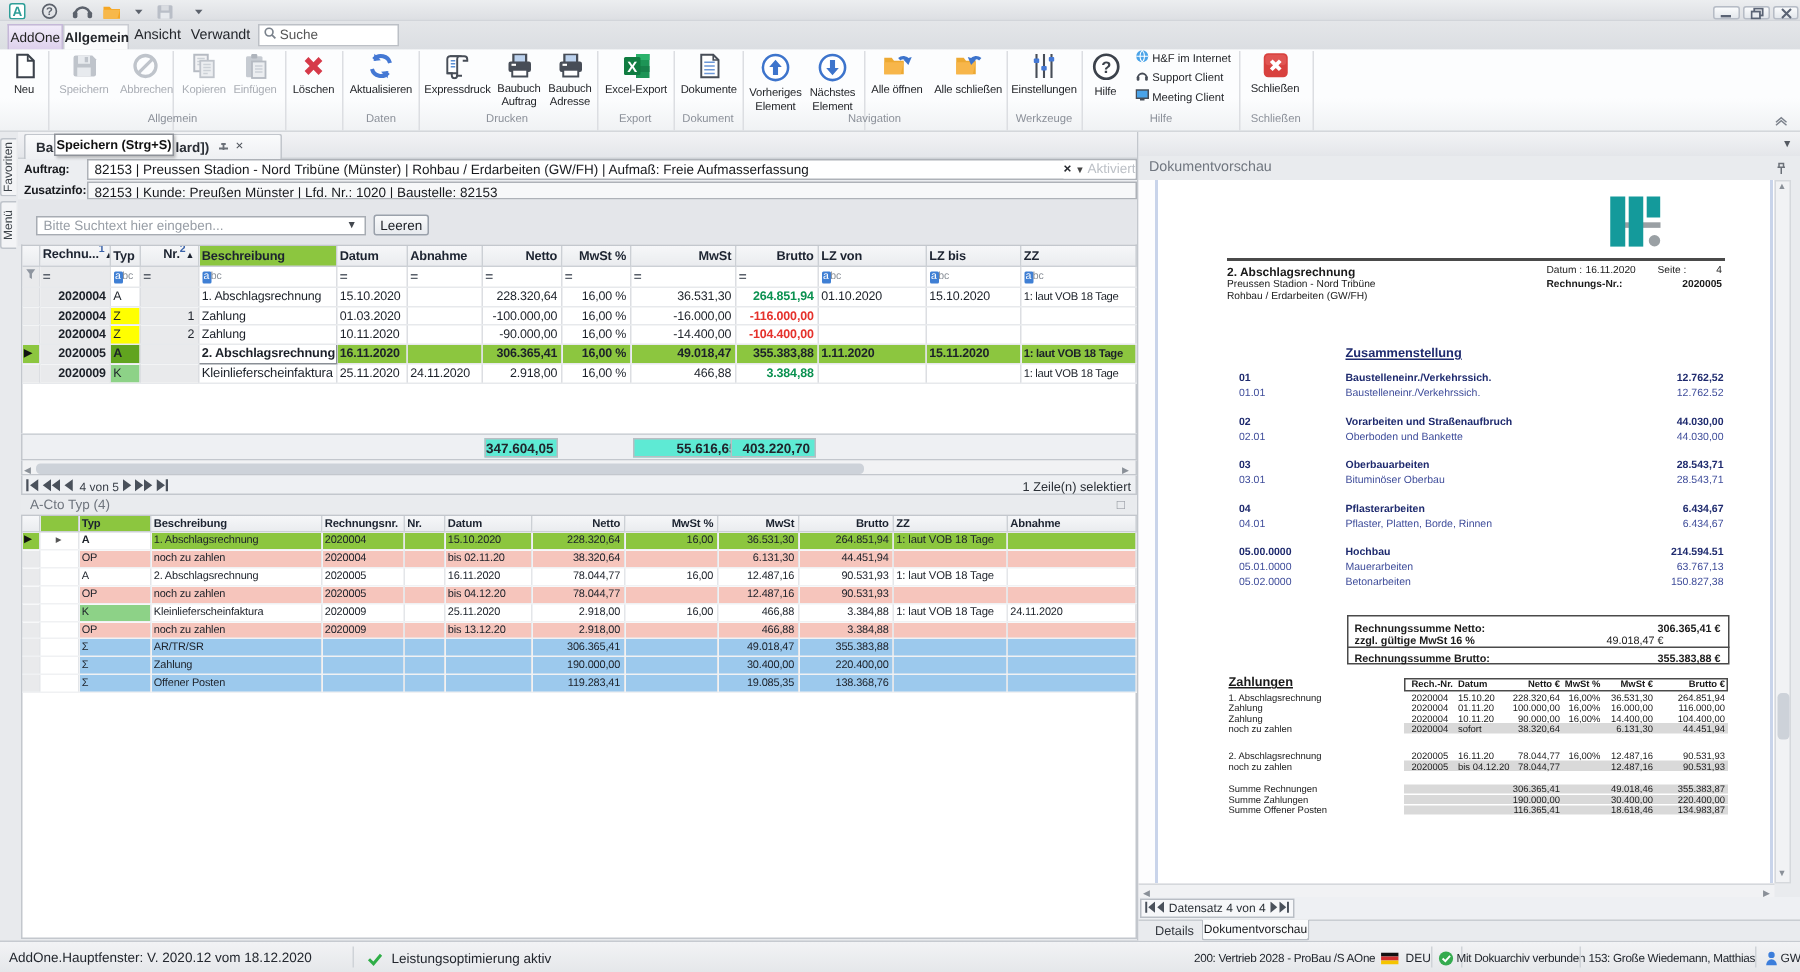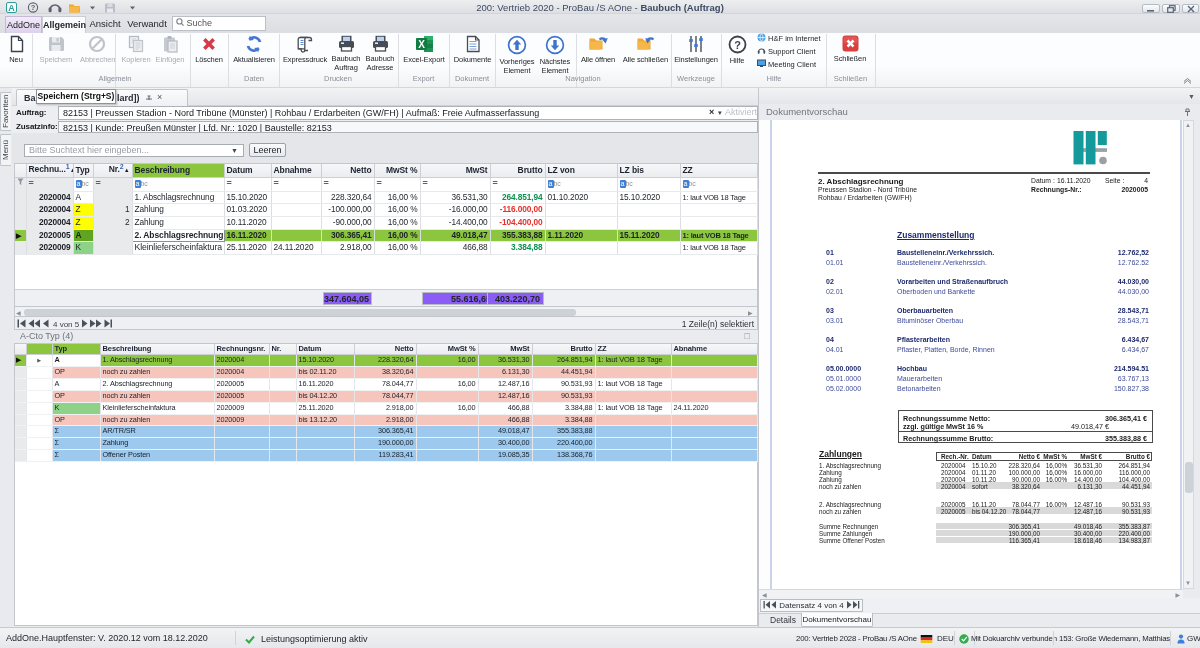--- a/index.html
+++ b/index.html
@@ -49,36 +49,35 @@
 </style></head>
 <body>
 <style>
 .b{font-weight:bold}
 .eq{color:#5a616b;font-weight:bold;font-size:9px}
 td.abc-c{background:#fff;padding:1px 2px}
 .abc{display:inline-block;width:6px;height:8px;background:#3f7fd4;color:#fff;font-size:7px;line-height:8px;text-align:center;border-radius:1px;vertical-align:1px}
 .bc{color:#8a9098;font-size:7px;vertical-align:1px}
 tr.sel td{background:#8cc63f;font-weight:bold}
 tr.sel td.fix{background:#e9eaec}
-.sumbox{height:13px;background:#8b5cf6;border:1px solid #b9bdc3;font-size:9px;font-weight:bold;color:#20242b;text-align:right;padding:1px 3px 0 0}
+.sumbox{height:13px;background:#5eead4;border:1px solid #b9bdc3;font-size:9px;font-weight:bold;color:#20242b;text-align:right;padding:1px 3px 0 0}
 .arr{font-size:6px;color:#8a9098}
 .pgr{font-size:8px;color:#3c424b}
 .sdiv{position:absolute;top:3px;width:1px;height:14px;background:#cfd3d8}
 table.g2 td{height:10.9px;line-height:10.9px;border-bottom:1px solid #f0f1f3;border-right:1px solid #e4e6e9;font-size:7.3px;letter-spacing:-0.1px}
 table.g2 tr.hdr td{border-right:1px solid #ccd0d5;border-bottom:1px solid #ccd0d5;font-size:7.5px;letter-spacing:-0.1px;height:10px;line-height:10px}
 .c-g{background:#8cc63f}
 .c-p{background:#f6c5bc}
 .c-b{background:#9cc9ed}
 .zz{font-size:7.5px}
 td.zz{font-size:7.5px !important;letter-spacing:-0.2px}
 </style>
 <div id="app">
 
 <div class="abs" id="titlebar"></div>
-<div class="abs" id="title">200: Vertrieb 2020 - ProBau /S AOne - <b>Baubuch (Auftrag)</b></div>
 <svg class="abs" style="left:6px;top:2px" width="130" height="11" viewBox="0 0 130 11">
  <rect x="0.5" y="0.5" width="10" height="10" rx="1.5" fill="#fff" stroke="#2e9e98"></rect>
  <text x="5.5" y="8.5" font-size="9" font-weight="bold" fill="#2e9e98" text-anchor="middle" font-family="Liberation Sans">A</text>
  <circle cx="27" cy="5.5" r="4.6" fill="none" stroke="#5c626c" stroke-width="1.1"></circle>
  <text x="27" y="8.3" font-size="7.5" font-weight="bold" fill="#5c626c" text-anchor="middle" font-family="Liberation Sans">?</text>
  <path d="M44 8 a5 5 0 0 1 10 0" fill="none" stroke="#5c626c" stroke-width="1.7"></path>
  <rect x="42.6" y="5.6" width="3" height="4.6" rx="1.2" fill="#5c626c"></rect>
       <rect x="52.4" y="5.6" width="3" height="4.6" rx="1.2" fill="#5c626c"></rect>
  <path d="M63 2.5 h4 l1.5 1.5 h5.5 v6.5 h-11 z" fill="#f5a623"></path>
  <path d="M63 4.5 h11 l-1.8 6 h-9.2 z" fill="#f7b84b"></path>

